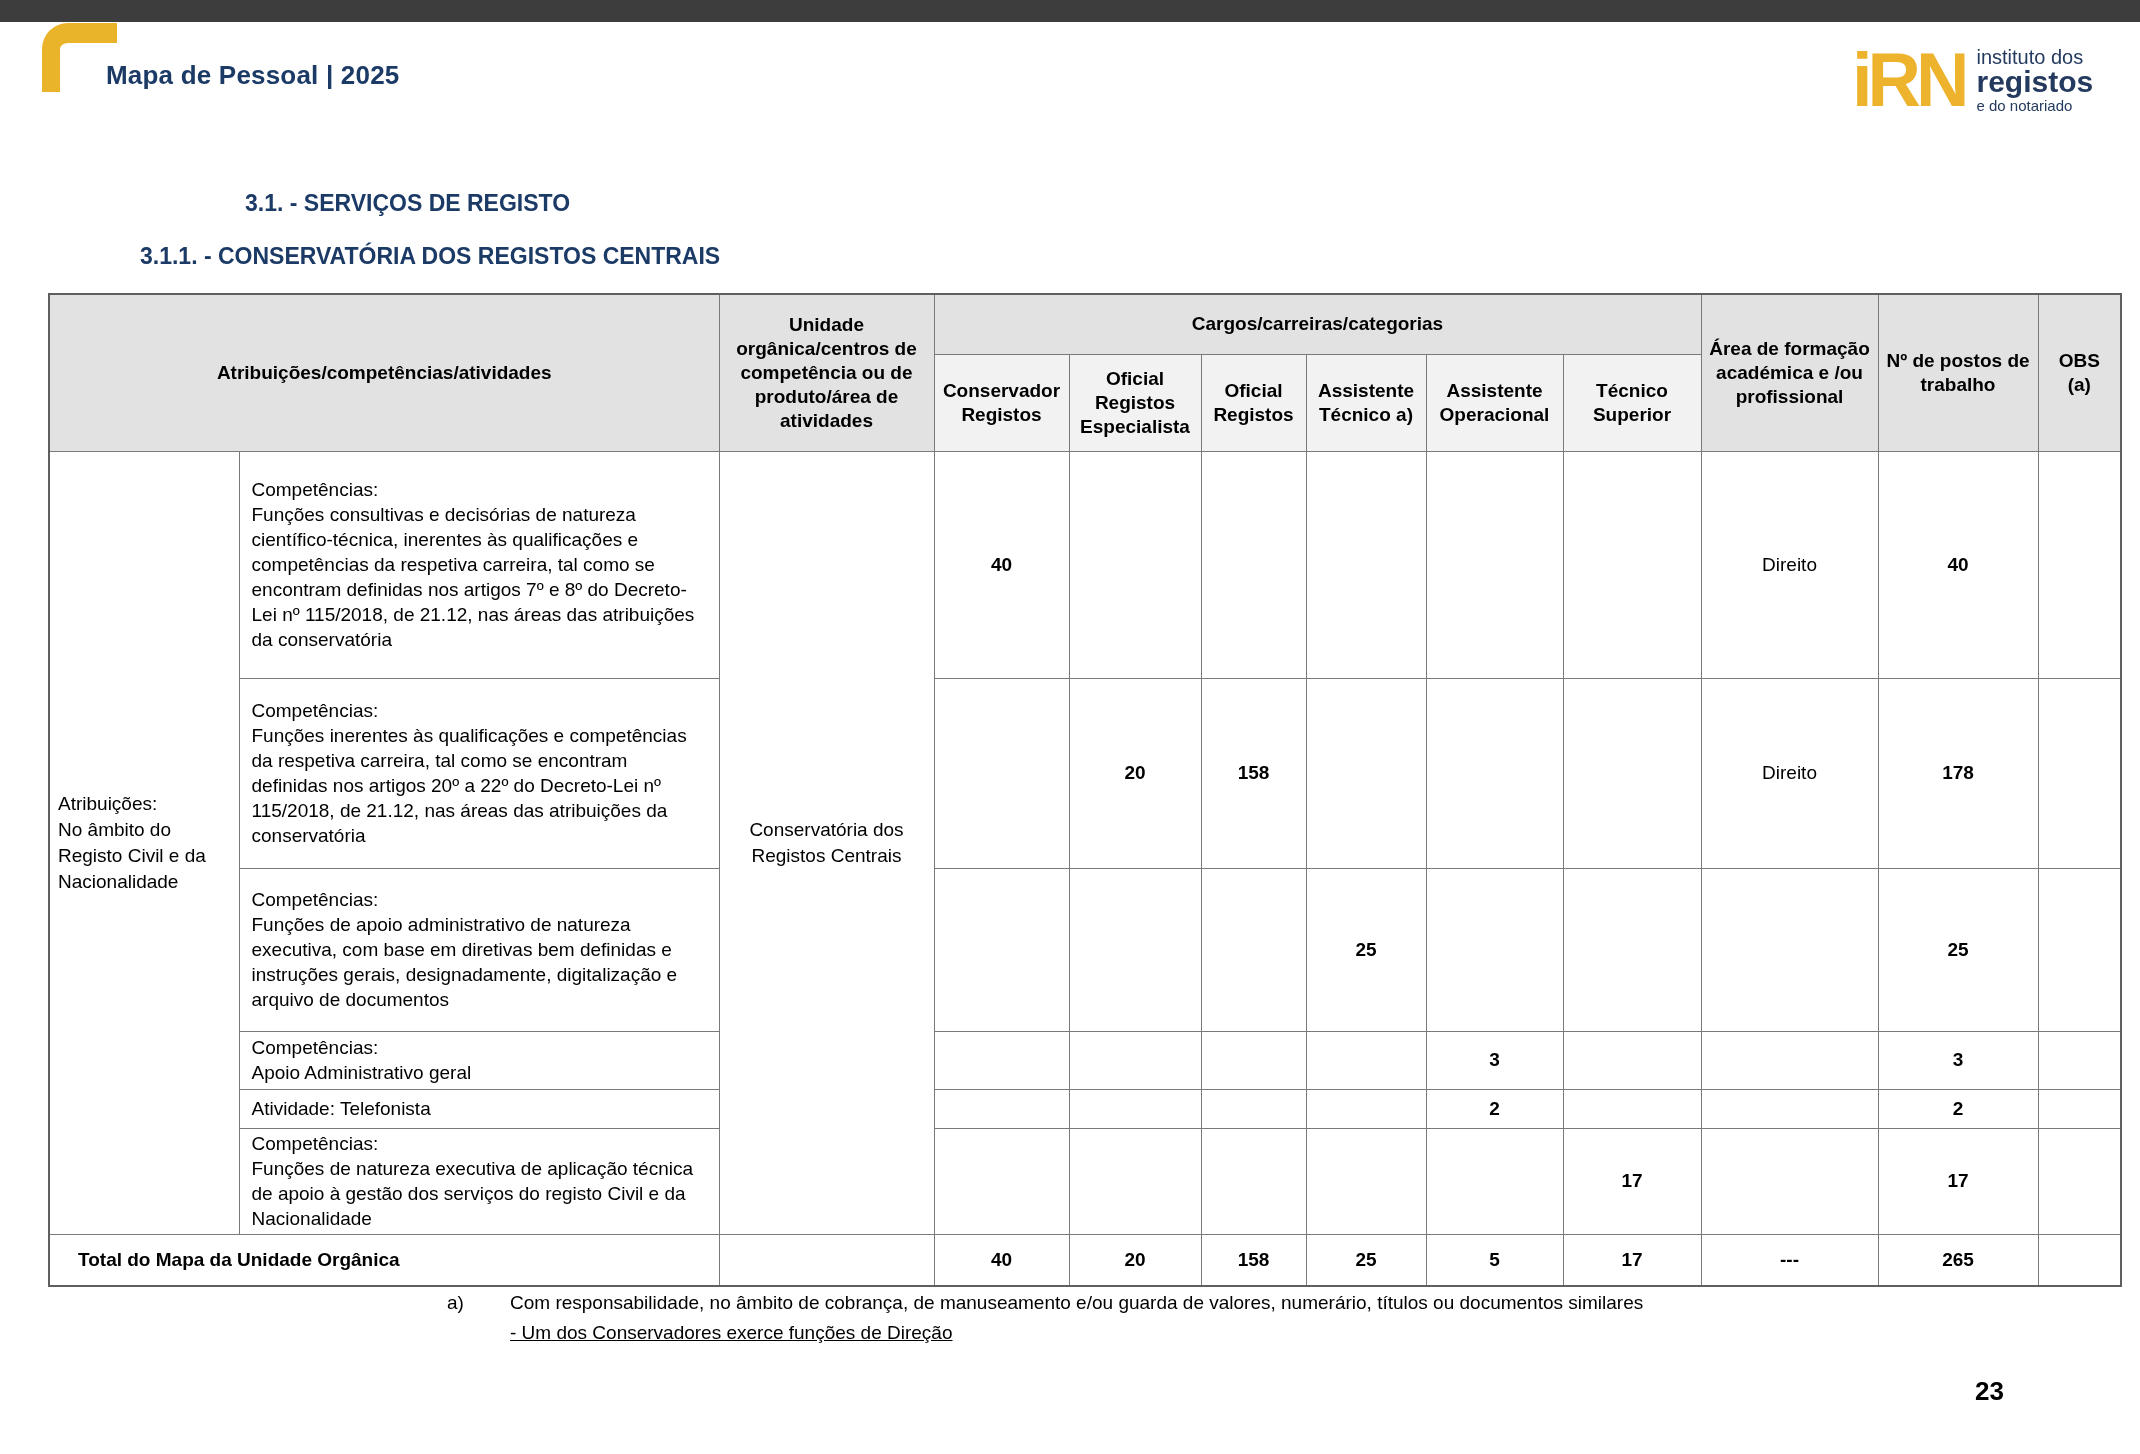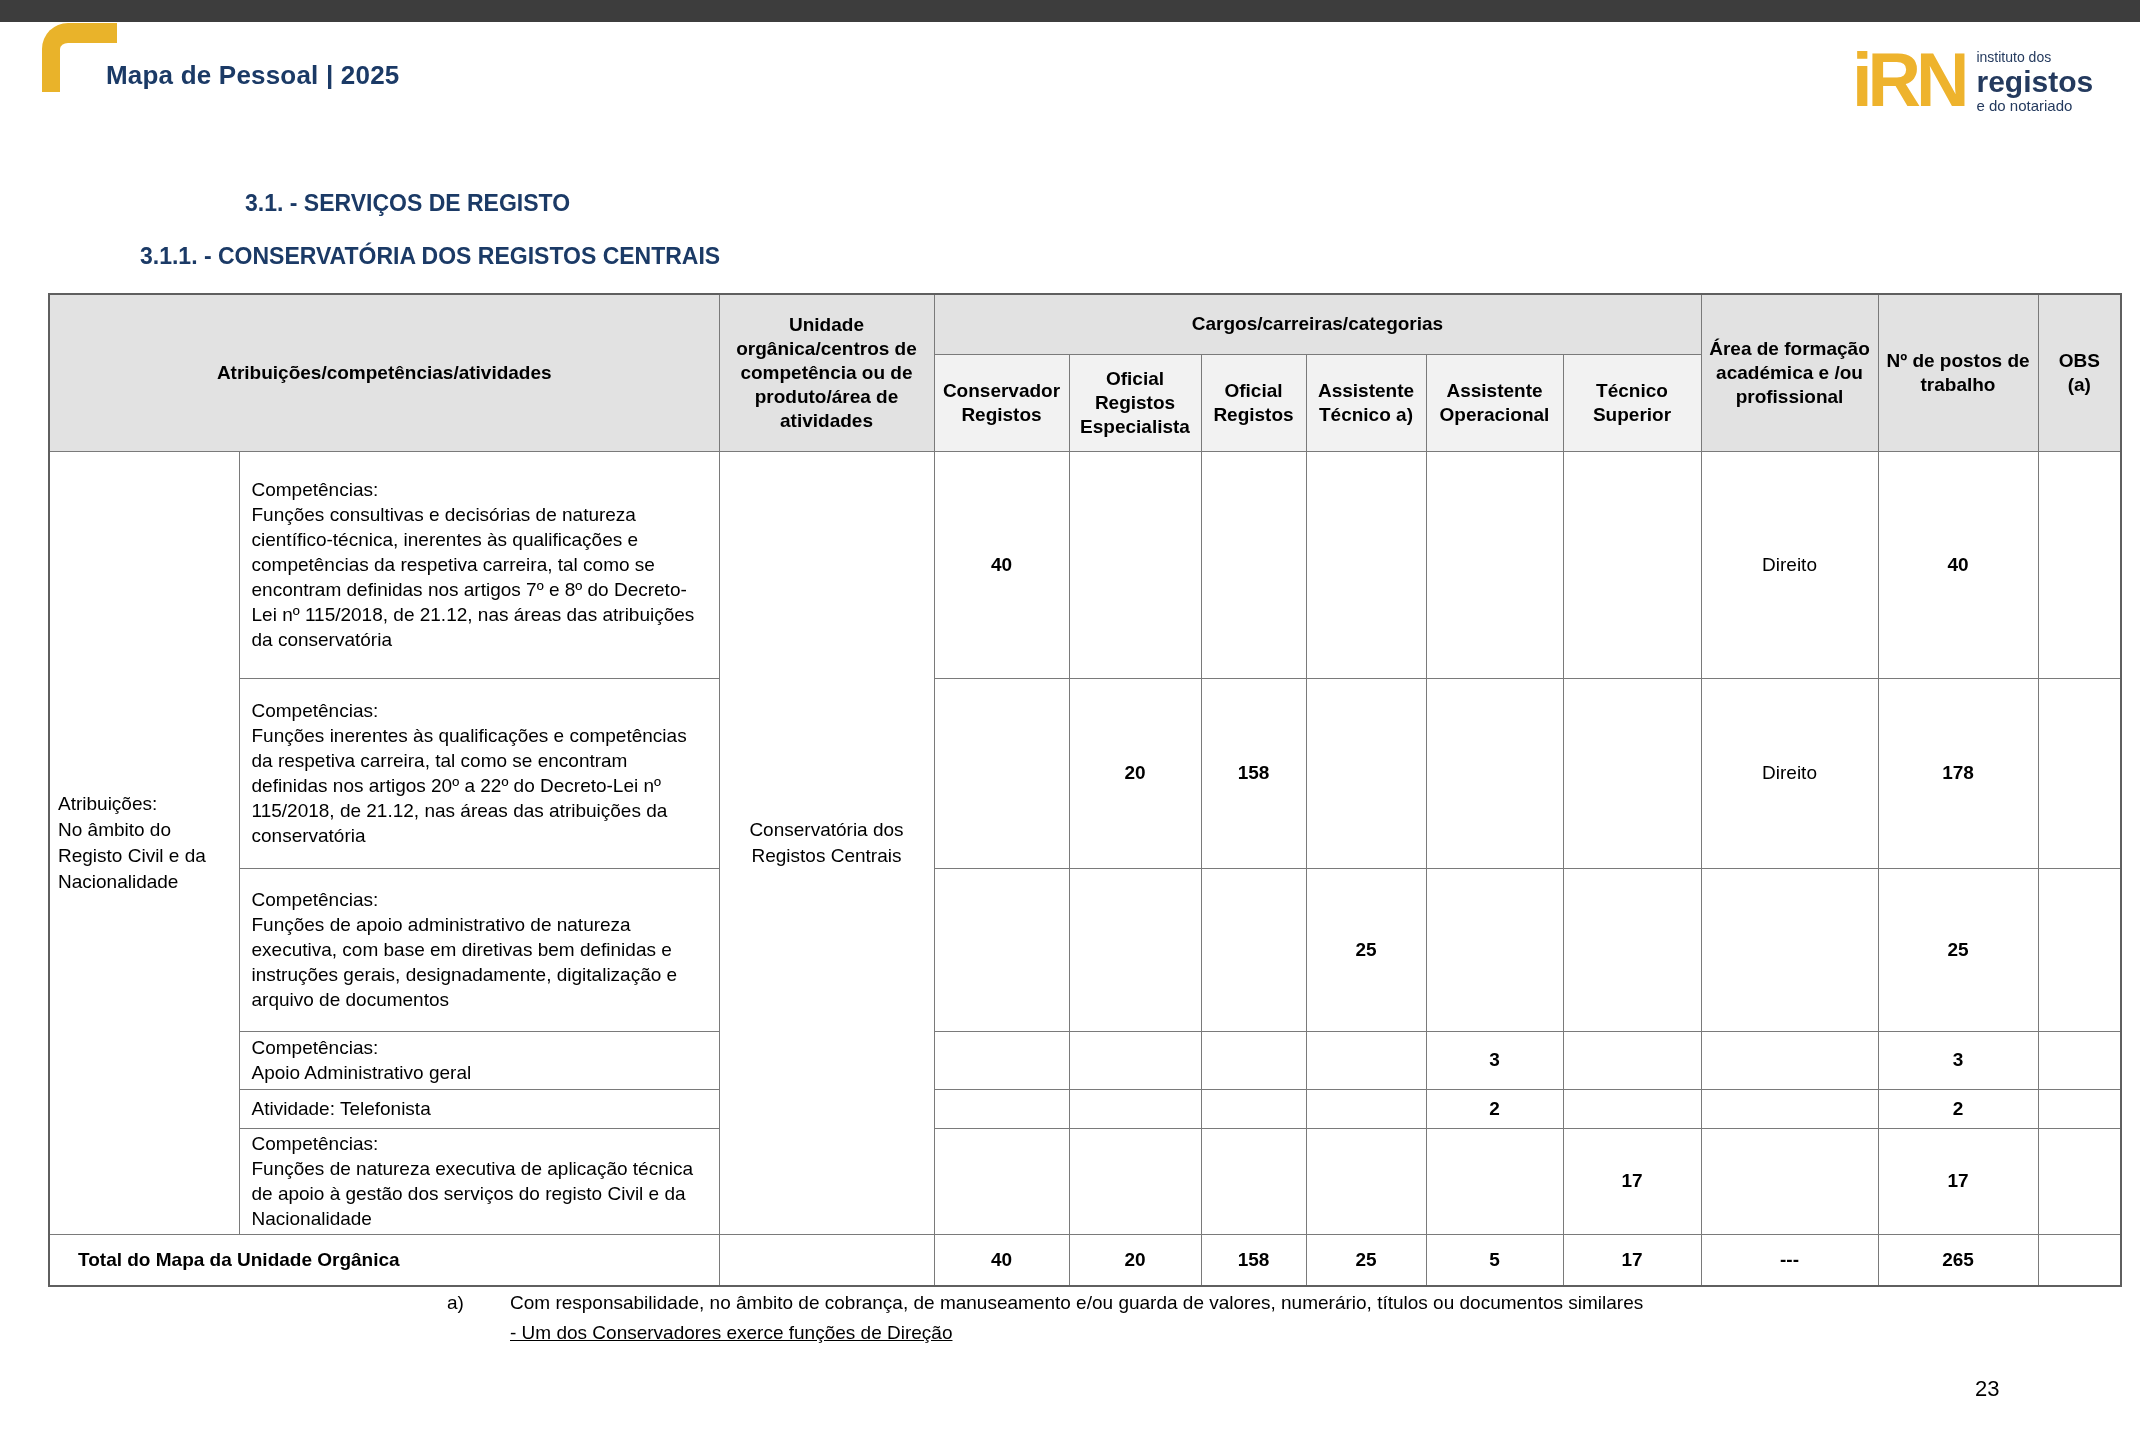--- a/index.html
+++ b/index.html
@@ -17,21 +17,21 @@
   .doc-title {
     position:absolute; left:106px; top:60px;
     font-size:26px; font-weight:bold; color:#1b3a66; letter-spacing:0.2px;
   }
   .logo { position:absolute; left:1852px; top:44px; display:flex; align-items:center; gap:12px; }
   .logo-mark {
     font-size:74px; font-weight:800; color:#eeb32d; line-height:72px;
     letter-spacing:-5px; transform:scaleY(1.02);
   }
   .logo-text { display:flex; flex-direction:column; justify-content:center; color:#243a5e; }
-  .logo-line1 { font-size:14px; line-height:20px; }
+  .logo-line1 { font-size:20px; line-height:20px; }
   .logo-line2 { font-size:30px; font-weight:bold; line-height:30px; }
   .logo-line3 { font-size:15px; line-height:17px; }
   .h-section {
     position:absolute; left:245px; top:190px;
     font-size:23px; font-weight:bold; color:#1b3a66;
   }
   .h-subsection {
     position:absolute; left:140px; top:243px;
     font-size:23px; font-weight:bold; color:#1b3a66;
   }
@@ -49,21 +49,21 @@
   .pre { white-space:pre-line; }
   .desc { text-align:left; padding:2px 12px; line-height:25px; white-space:pre-line; }
   .attr { text-align:left; padding:4px 8px; line-height:26px; white-space:pre-line; }
   .unit { text-align:center; line-height:26px;margin-top:8px; }
   .num  { text-align:center; font-weight:bold; }
   .txtc { text-align:center; }
   .total-label { text-align:left; font-weight:bold; padding-right:10px;padding-left:28px; }
   .footnote-line1 { position:absolute; left:447px; top:1292px; display:flex; font-size:19px; }
   .footnote-marker { width:63px; }
   .footnote-line2 { position:absolute; left:510px; top:1322px; font-size:19px;text-decoration:underline; }
-  .page-number { position:absolute; left:1975px; top:1376px; font-size:22px; font-weight:normal; }
+  .page-number { position:absolute; left:1975px; top:1376px; font-size:26px; font-weight:bold; }
 </style>
 </head>
 <body>
 
 <div class="topbar"></div>
 <div class="corner-mark"></div>
 <div class="doc-title">Mapa de Pessoal | 2025</div>
 
 <div class="logo">
   <div class="logo-mark">iRN</div>

